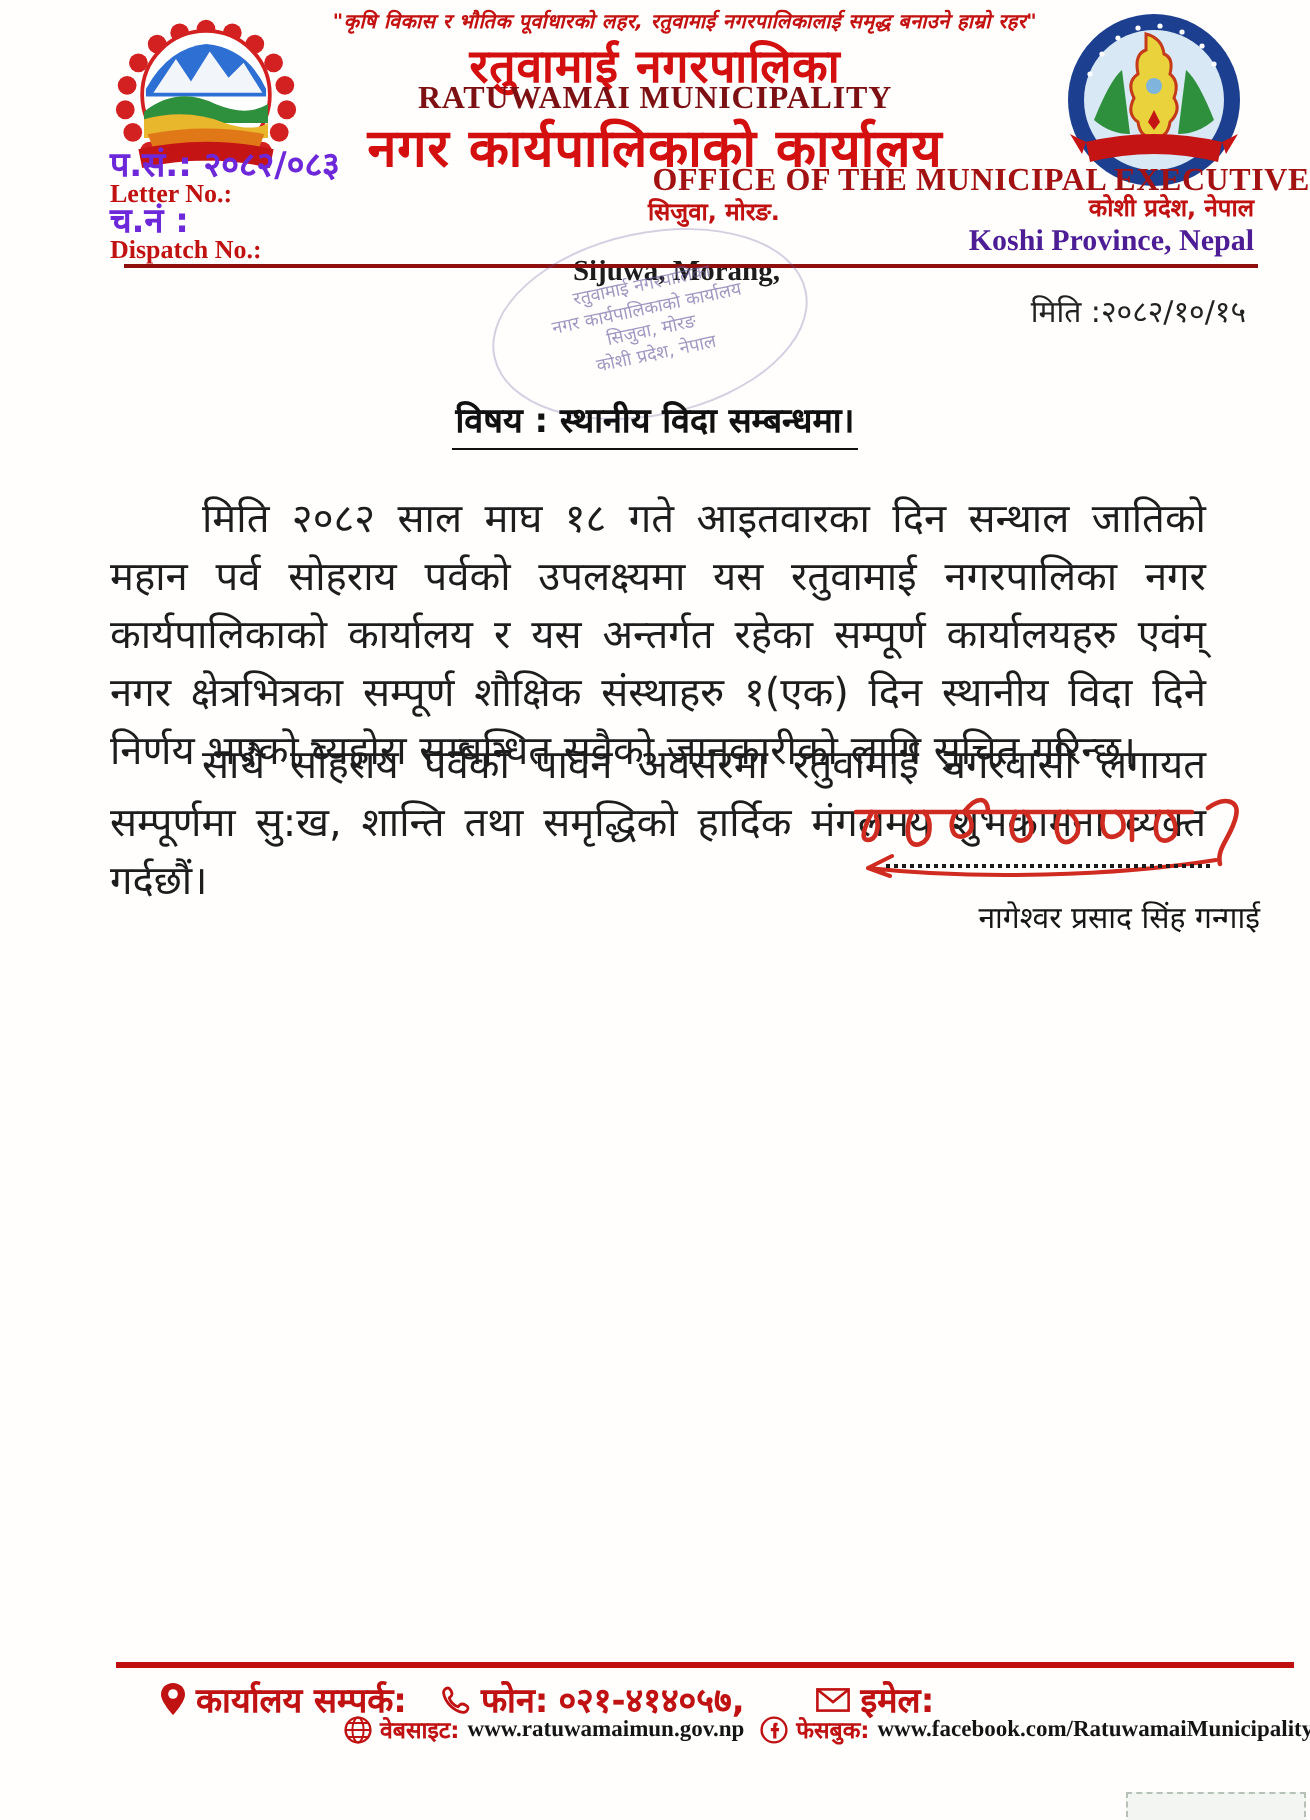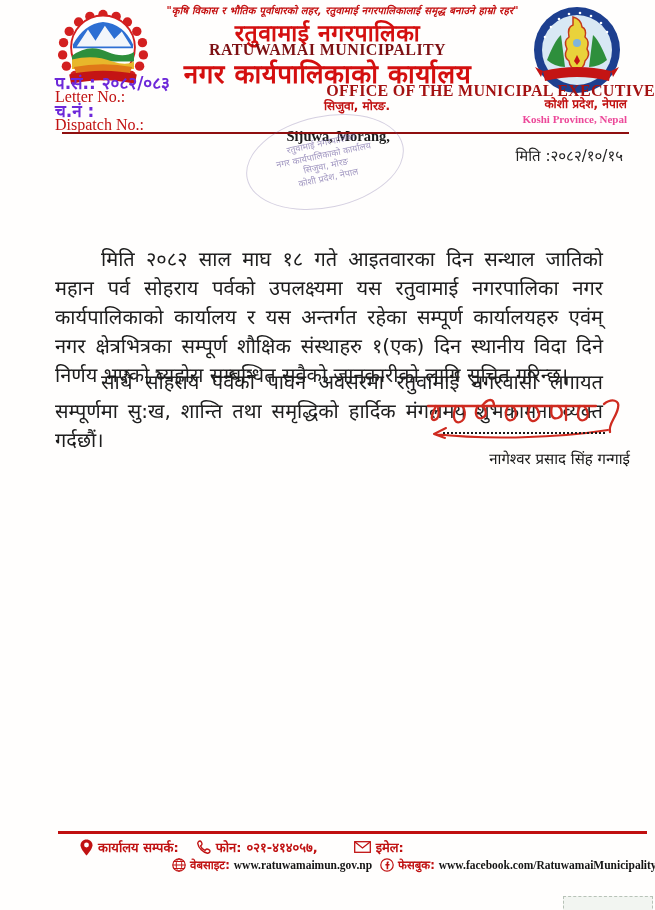--- a/index.html
+++ b/index.html
@@ -16,27 +16,27 @@
     font-family:"Liberation Serif",serif;font-size:16px;font-weight:bold;color:#7d1013;letter-spacing:.4px;}
   .title-np2{position:absolute;top:55px;left:0;right:0;text-align:center;
     font-size:26px;font-weight:bold;color:#d40f0f;letter-spacing:.5px;}
   .title-en2{position:absolute;top:82px;left:0;right:0;text-align:right;
     font-family:"Liberation Serif",serif;font-size:16px;font-weight:bold;color:#a31212;letter-spacing:.3px;}
   .emblem{position:absolute;}
   .emblem-left{left:56px;top:7px;}
   .emblem-right{left:527px;top:5px;}
   .meta-left{position:absolute;left:55px;top:76px;line-height:14px;}
   .meta-left .np{font-size:17px;font-weight:bold;color:#6d28d9;}
-  .meta-left .en{font-family:"Liberation Serif",serif;font-size:16px;color:#c11212;}
+  .meta-left .en{font-family:"Liberation Serif",serif;font-size:13px;color:#c11212;font-weight:bold;}
   .place-block{position:absolute;left:240px;top:97px;width:150px;text-align:right;}
   .place-np{font-size:12px;font-weight:bold;color:#c11212;}
   .place-en{font-family:"Liberation Serif",serif;font-size:14.5px;font-weight:bold;color:#1c1c1c;margin-top:14px;}
   .prov-block{position:absolute;right:28px;top:95px;width:200px;text-align:right;}
   .prov-np{font-size:12px;font-weight:bold;color:#c11212;}
-  .prov-en{font-family:"Liberation Serif",serif;font-size:11px;font-weight:bold;color:#ec4899;margin-top:1px;}
+  .prov-en{font-family:"Liberation Serif",serif;font-size:15px;font-weight:bold;color:#4c1d95;margin-top:1px;}
   .header-rule{position:absolute;left:62px;right:26px;top:132px;height:2px;background:#8f0f0f;}
   .date-line{position:absolute;right:32px;top:145px;font-size:15px;color:#222;}
   
   .stamp{position:absolute;left:245px;top:116px;width:160px;height:92px;
     transform:rotate(-12deg);color:rgba(104,88,156,.62);text-align:center;
     font-size:9px;line-height:11.5px;padding-top:22px;box-sizing:border-box;pointer-events:none;}
   .stamp-ring{position:absolute;inset:0;border:1px solid rgba(104,88,156,.28);border-radius:50%;}
   
   .subject{position:absolute;top:198px;left:0;right:0;text-align:center;}
   .subject span{display:inline-block;font-size:17px;font-weight:bold;color:#111;
@@ -48,21 +48,21 @@
   .body-text p{margin:0;text-indent:46px;}
   
   .sig-art{position:absolute;left:418px;top:390px;}
   .sig-dots{position:absolute;left:443px;top:432px;width:162px;border-bottom:2.5px dotted #1a1a1a;height:0;}
   .sig-name{position:absolute;left:418px;top:448px;width:212px;text-align:right;
     font-size:15px;color:#161616;}
   .sig-title{position:absolute;left:418px;top:473px;width:212px;text-align:center;
     font-size:15px;color:#161616;}
   
   .footer-rule{position:absolute;left:58px;right:8px;top:831px;height:2.5px;background:#c00f0f;}
-  .footer-row1{position:absolute;left:80px;top:838px;right:10px;display:flex;align-items:center;gap:5px;font-size:13px;}
+  .footer-row1{position:absolute;left:80px;top:838px;right:10px;display:flex;align-items:center;gap:5px;font-size:17px;}
   .footer-row2{position:absolute;left:172px;top:857px;right:6px;display:flex;align-items:center;gap:4px;font-size:11.5px;}
   .f-label{font-weight:bold;color:#c01212;}
   .f-value-red{font-weight:bold;color:#c01212;}
   .f-value-dark{font-family:"Liberation Serif",serif;font-weight:bold;color:#141414;}
   .f-icon{display:inline-flex;flex:0 0 auto;}
   .gap1{width:8px;} .gap2{width:26px;}
   
   .corner-box{position:absolute;left:563px;top:896px;width:88px;height:20px;
     background:#f2f5f1;border:1px dashed #b7c2b7;}
 </style>
@@ -154,20 +154,23 @@
   <div class="date-line">मिति :२०८२/१०/१५</div>
 
   <div class="stamp">
     <div class="stamp-ring"></div>
     <div>रतुवामाई नगरपालिका</div>
     <div>नगर कार्यपालिकाको कार्यालय</div>
     <div>सिजुवा, मोरङ</div>
     <div>कोशी प्रदेश, नेपाल</div>
   </div>
 
+  <div class="subject">
+    <span>विषय : स्थानीय विदा सम्बन्धमा।</span>
+  </div>
 
   <div class="body-text para1">
     <p>मिति २०८२ साल माघ १८ गते आइतवारका दिन सन्थाल जातिको महान पर्व सोहराय पर्वको उपलक्ष्यमा यस रतुवामाई नगरपालिका नगर कार्यपालिकाको कार्यालय र यस अन्तर्गत रहेका सम्पूर्ण कार्यालयहरु एवंम् नगर क्षेत्रभित्रका सम्पूर्ण शौक्षिक संस्थाहरु १(एक) दिन स्थानीय विदा दिने निर्णय भएको व्यहोरा सम्बन्धित सवैको जानकारीको लागि सुचित गरिन्छ।</p>
   </div>
   <div class="body-text para2">
     <p>साथै सोहराय पर्वको पावन अवसरमा रतुवामाई नगरवासी लगायत सम्पूर्णमा सु:ख, शान्ति तथा समृद्धिको हार्दिक मंगलमय शुभकामना व्यक्त गर्दछौं।</p>
   </div>
 
   <div class="sig-art">
     <svg width="212" height="58" viewBox="0 0 212 58">

